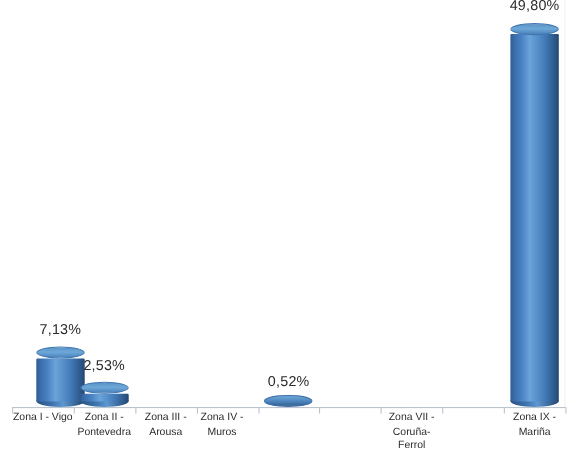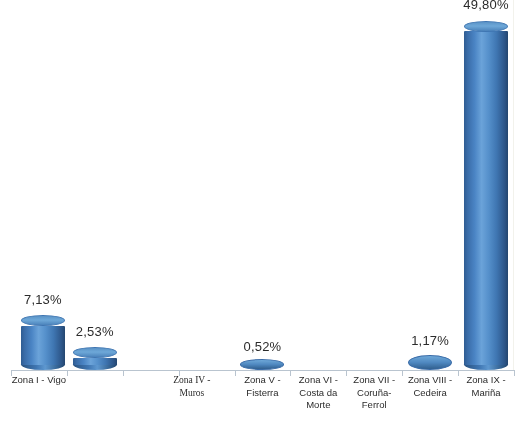--- a/index.html
+++ b/index.html
@@ -142,81 +142,72 @@
   }
 </style>
 </head>
 <body>
 
 <div id="chart-root">
 
   <div class="plot-edge-right"></div>
 
   <div class="plot" id="plot">
-      <div class="bar-slot" style="left: 4px;">
+      <div class="bar-slot" style="left: 16px;">
         <div class="cyl" style="height: 49.2514px;">
           <div class="cyl-bottom"></div>
           <div class="cyl-body" style="height: 39.2514px;"></div>
           <div class="cyl-top" style="bottom: 43.7514px;"></div>
         </div>
         <div class="value-label" style="bottom: 63.2514px;">7,13%</div>
       </div>
       <div class="bar-slot" style="left: 55.8889px;">
         <div class="cyl" style="height: 17.4763px;">
           <div class="cyl-bottom"></div>
           <div class="cyl-body" style="height: 7.47631px;"></div>
           <div class="cyl-top" style="bottom: 11.9763px;"></div>
         </div>
         <div class="value-label" style="bottom: 31.4763px;">2,53%</div>
       </div>
       <div class="bar-slot" style="left: 223.556px;">
         <div class="disc" style="height: 10.592px;"></div>
         <div class="value-label" style="bottom: 16px;">0,52%</div>
       </div>
-      <div class="bar-slot" style="left: 391.222px;">
-        <div class="disc" style="height: 15.0819px;"></div>
-        <div class="value-label" style="bottom: 22.0819px;">1,17%</div>
-      </div>
       <div class="bar-slot" style="left: 447.111px;">
         <div class="cyl" style="height: 344px;">
           <div class="cyl-bottom"></div>
           <div class="cyl-body" style="height: 334px;"></div>
           <div class="cyl-top" style="bottom: 338.5px;"></div>
         </div>
         <div class="value-label" style="bottom: 358px;">49,80%</div>
       </div>
     </div>
 
   <div class="axis-line"></div>
 
   <div class="cat-row" id="cat-row">
       <div class="cat-cell" style="left: 0px;">
         <div>Zona I - Vigo</div>
       </div>
-      <div class="cat-cell" style="left: 153px; font-family: Liberation Serif, serif;">
+      <div class="cat-cell" style="left: 55.8889px;">
+        <div>Zona II -</div>
+        <div>Pontevedra</div>
+      </div>
+      <div class="cat-cell" style="left: 111.778px;">
+        <div>Zona III -</div>
+        <div>Arousa</div>
+      </div>
+      <div class="cat-cell" style="left: 163px;">
         <div>Zona IV -</div>
         <div>Muros</div>
-      </div>
-      <div class="cat-cell" style="left: 223.556px;">
-        <div>Zona V -</div>
-        <div>Fisterra</div>
-      </div>
-      <div class="cat-cell" style="left: 279.444px;">
-        <div>Zona VI -</div>
-        <div>Costa da</div>
-        <div>Morte</div>
       </div>
       <div class="cat-cell" style="left: 335.333px;">
         <div>Zona VII -</div>
         <div>Coruña-</div>
         <div>Ferrol</div>
-      </div>
-      <div class="cat-cell" style="left: 391.222px;">
-        <div>Zona VIII -</div>
-        <div>Cedeira</div>
       </div>
       <div class="cat-cell" style="left: 447.111px;">
         <div>Zona IX -</div>
         <div>Mariña</div>
       </div>
     </div>
 
 <div class="tick" style="left: 66.8889px;"></div>
     <div class="tick" style="left: 122.778px;"></div>
     <div class="tick" style="left: 178.667px;"></div>

